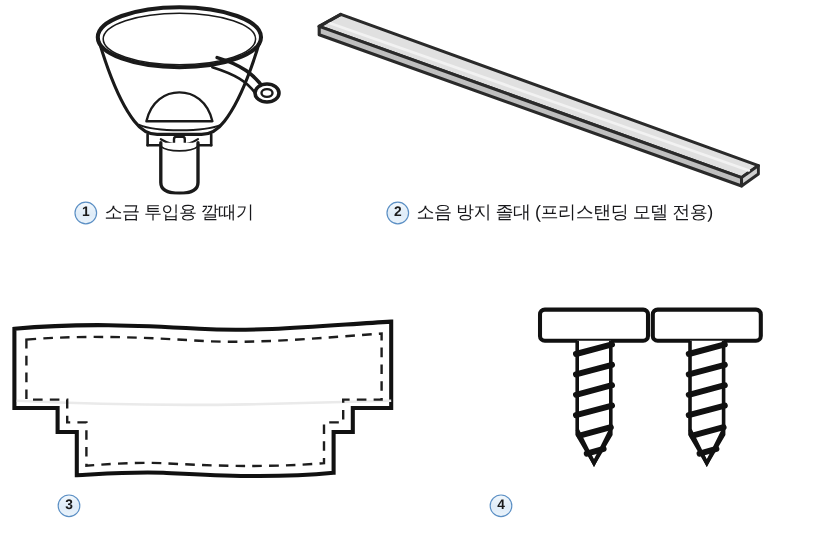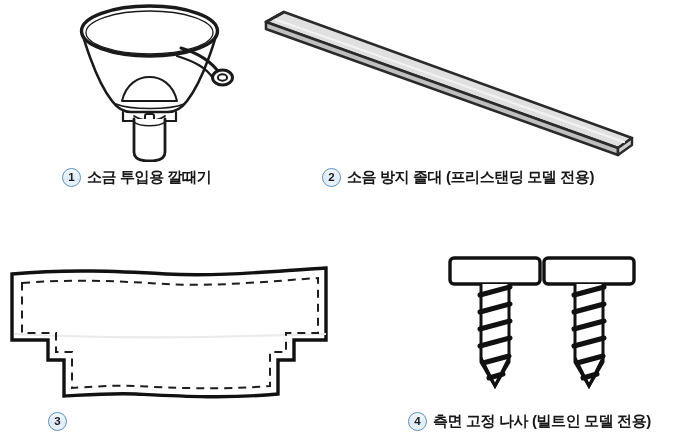--- a/index.html
+++ b/index.html
@@ -52,21 +52,21 @@
     font-size: 11.5px;
     font-weight: 700;
     line-height: 1;
     display: flex;
     align-items: center;
     justify-content: center;
     box-sizing: border-box;
   }
   .caption-text {
     font-size: 15px;
-    font-weight: 700;
+    font-weight: 400;
     color: #17171a;
     letter-spacing: -0.4px;
   }
 
   
   #part-funnel      { left: 60px;  top: 4px;   width: 185px; height: 158px; }
   #cap-funnel       { left: 62px;  top: 168px; }
 
   #part-batten      { left: 250px; top: 2px;   width: 390px; height: 160px; }
   #cap-batten       { left: 322px; top: 168px; }
@@ -208,16 +208,15 @@
           <path d="M31,100 L45,128 L59,100" fill="none" stroke="#111111" stroke-width="3"></path>
         </g>
       </defs>
       <use href="#screw-glyph" x="2" y="6"></use>
       <use href="#screw-glyph" x="96" y="6"></use>
     </svg>
   </div>
 
   <div class="caption" id="cap-screws">
     <span class="badge">4</span>
-    <span class="caption-text">측면 고정 나사 (빌트인 모델 전용)</span>
   </div>
 
 </div>
 
 </body></html>

